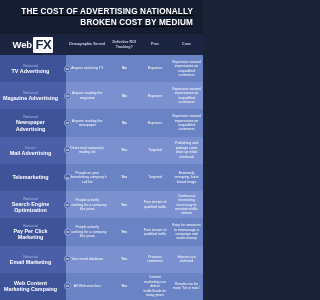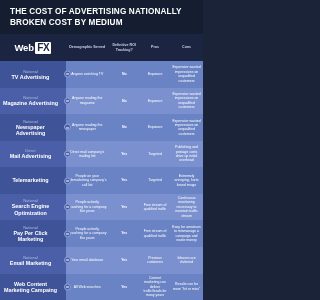--- a/index.html
+++ b/index.html
@@ -8,35 +8,36 @@
     font-family:"Liberation Sans", sans-serif;
     background:#1b2338;
     overflow:hidden;
   }
   .page { width:203px; height:300px; position:relative; display:flex; flex-direction:column; }
 
   
   .title-banner {
     background:#151d30;
     padding:7px 10px 6px 10px;
-    text-align:left;
+    text-align:right;
+    text-decoration:underline;
   }
   .title-line {
     color:#ffffff;
     font-size:8.2px;
     font-weight:bold;
     letter-spacing:0.15px;
     line-height:10.5px;
     white-space:nowrap;
   }
 
   
   .header-bar {
     background:#1b2440;
-    height:27px;
+    height:21px;
     display:flex;
     align-items:center;
     flex-shrink:0;
   }
   .logo {
     width:66px;
     flex-shrink:0;
     display:flex;
     align-items:center;
     justify-content:center;
@@ -44,21 +45,21 @@
   }
   .logo-web {
     color:#ffffff;
     font-size:9.5px;
     font-weight:bold;
     letter-spacing:-0.2px;
   }
   .logo-fx {
     background:#ffffff;
     color:#1b2440;
-    font-size:10px;
+    font-size:13px;
     font-weight:bold;
     padding:0.5px 2px;
     border-radius:1px;
     letter-spacing:-0.3px;
   }
   .head-cells { flex:1; display:flex; height:100%; align-items:center; }
   .head-cell {
     color:#c9d2e6;
     font-size:3.6px;
     font-weight:bold;

